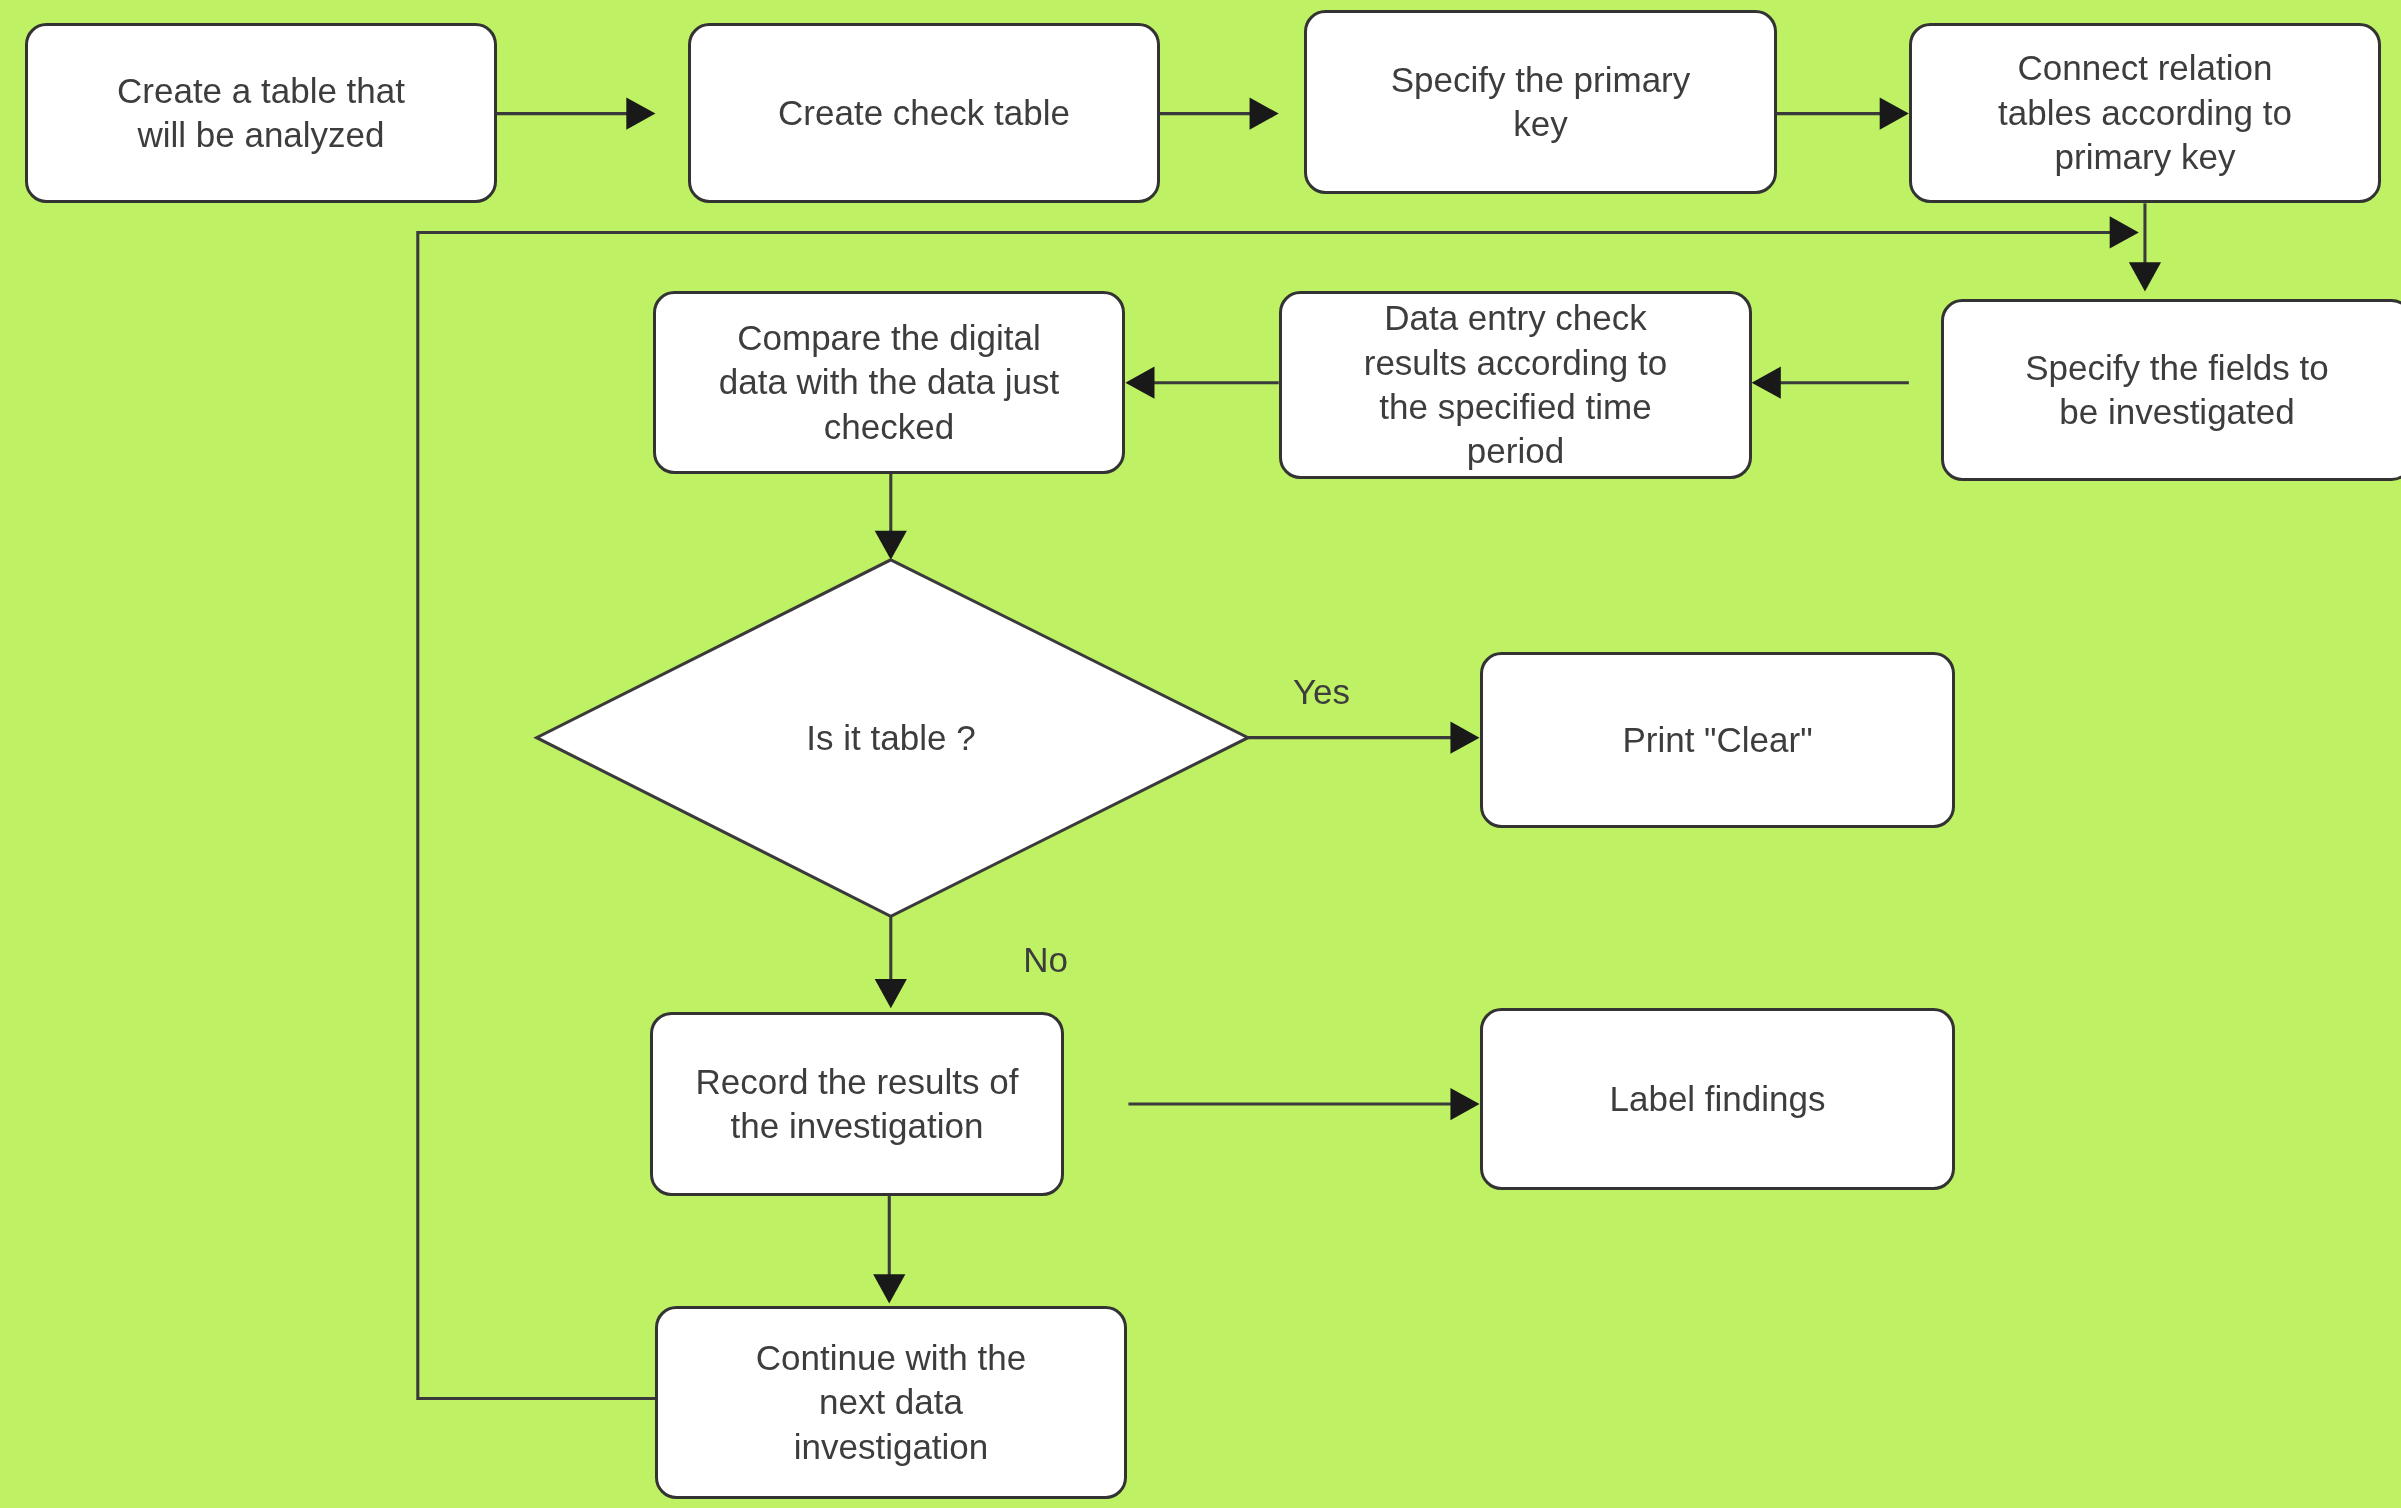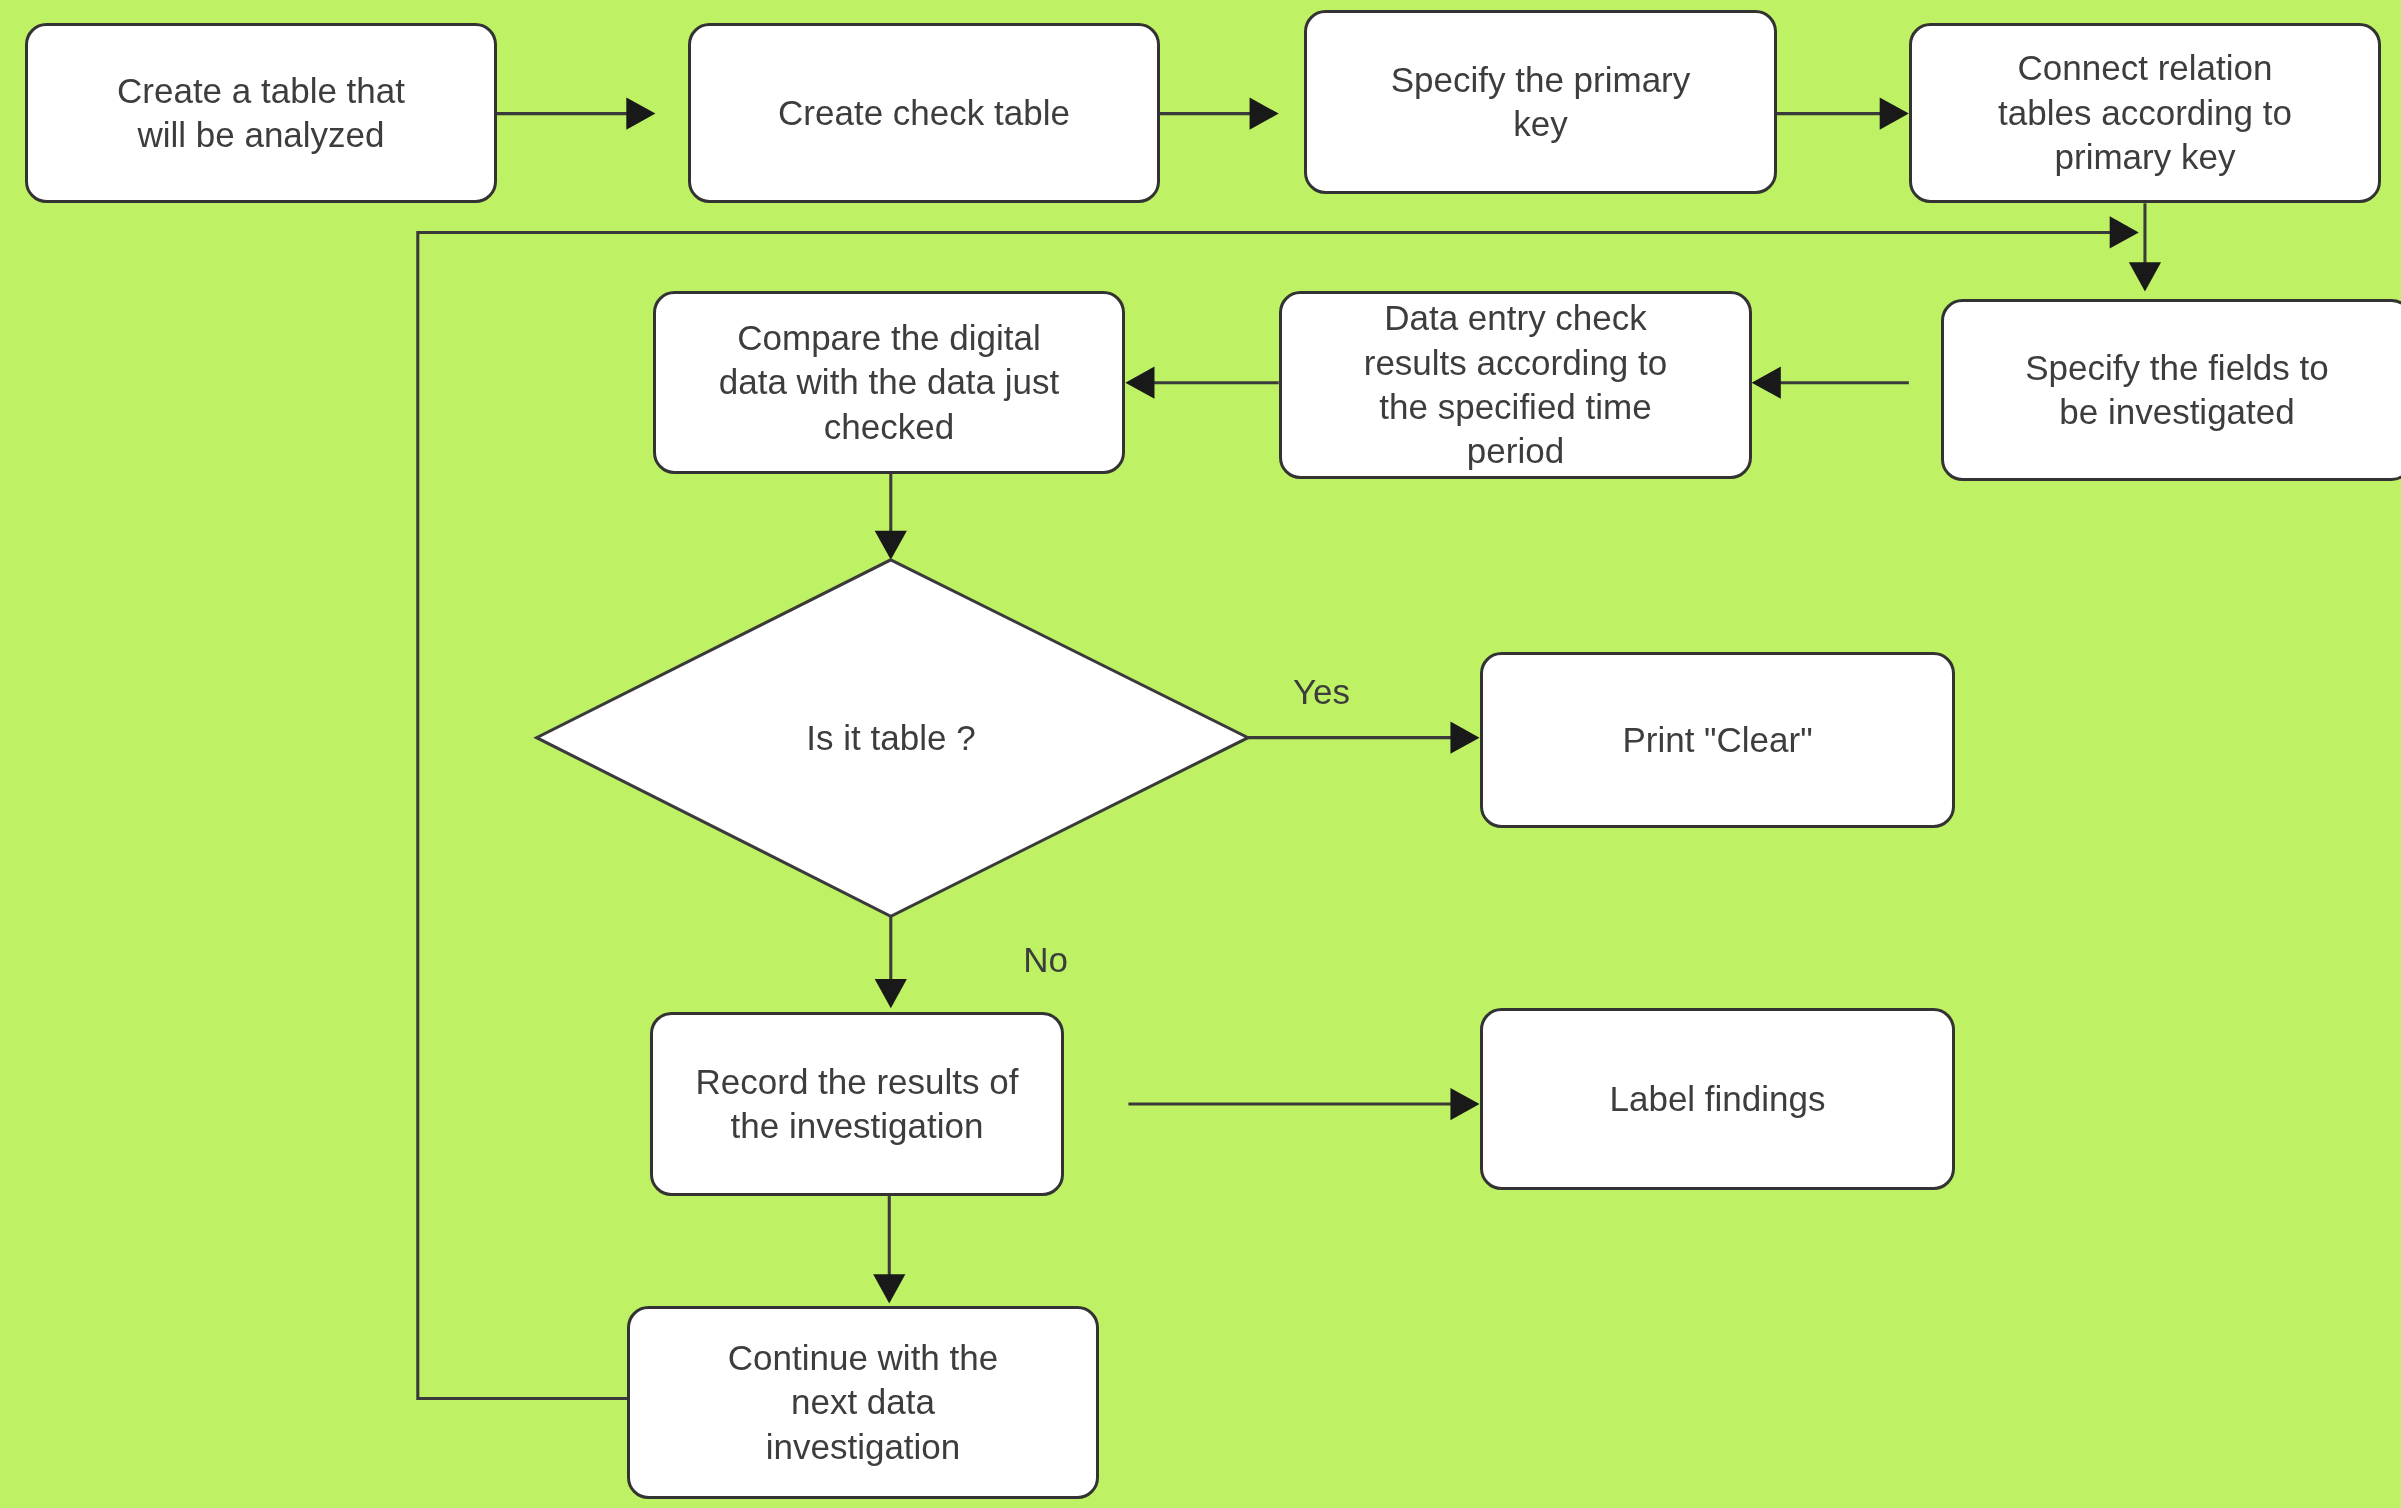--- a/index.html
+++ b/index.html
@@ -54,21 +54,21 @@
   .n-create-table        { left: 25px;   top: 23px;   width: 472px; height: 180px; }
   .n-create-check-table  { left: 656px;  top: 23px;   width: 472px; height: 180px; margin-left: 32px; }
   .n-specify-primary-key { left: 1279px; top: 10px;   width: 473px; height: 184px; margin-left: 25px; }
   .n-connect-relation    { left: 1909px; top: 23px;   width: 472px; height: 180px; }
   .n-specify-fields      { left: 1909px; top: 299px;  width: 472px; height: 182px; margin-left: 32px; }
   .n-data-entry-check    { left: 1279px; top: 291px;  width: 473px; height: 188px; }
   .n-compare-digital     { left: 653px;  top: 291px;  width: 472px; height: 183px; }
   .n-print-clear         { left: 1480px; top: 652px;  width: 475px; height: 176px; }
   .n-record-results      { left: 650px;  top: 1012px; width: 414px; height: 184px; }
   .n-label-findings      { left: 1480px; top: 1008px; width: 475px; height: 182px; }
-  .n-continue-next       { left: 627px;  top: 1306px; width: 472px; height: 193px; }
+  .n-continue-next       { left: 655px;  top: 1306px; width: 472px; height: 193px; }
   .l-diamond             { left: 661px;  top: 711px;  width: 460px; height: 54px;  }
   .l-yes                 { left: 1264px; top: 669px;  width: 115px; height: 46px;  }
   .l-no                  { left: 992px; top: 937px; width: 107px; height: 46px;  }
 </style>
 </head>
 <body>
 
 <div class="canvas">
 
   <svg class="edges" viewBox="0 0 3132 1968" xmlns="http://www.w3.org/2000/svg">

